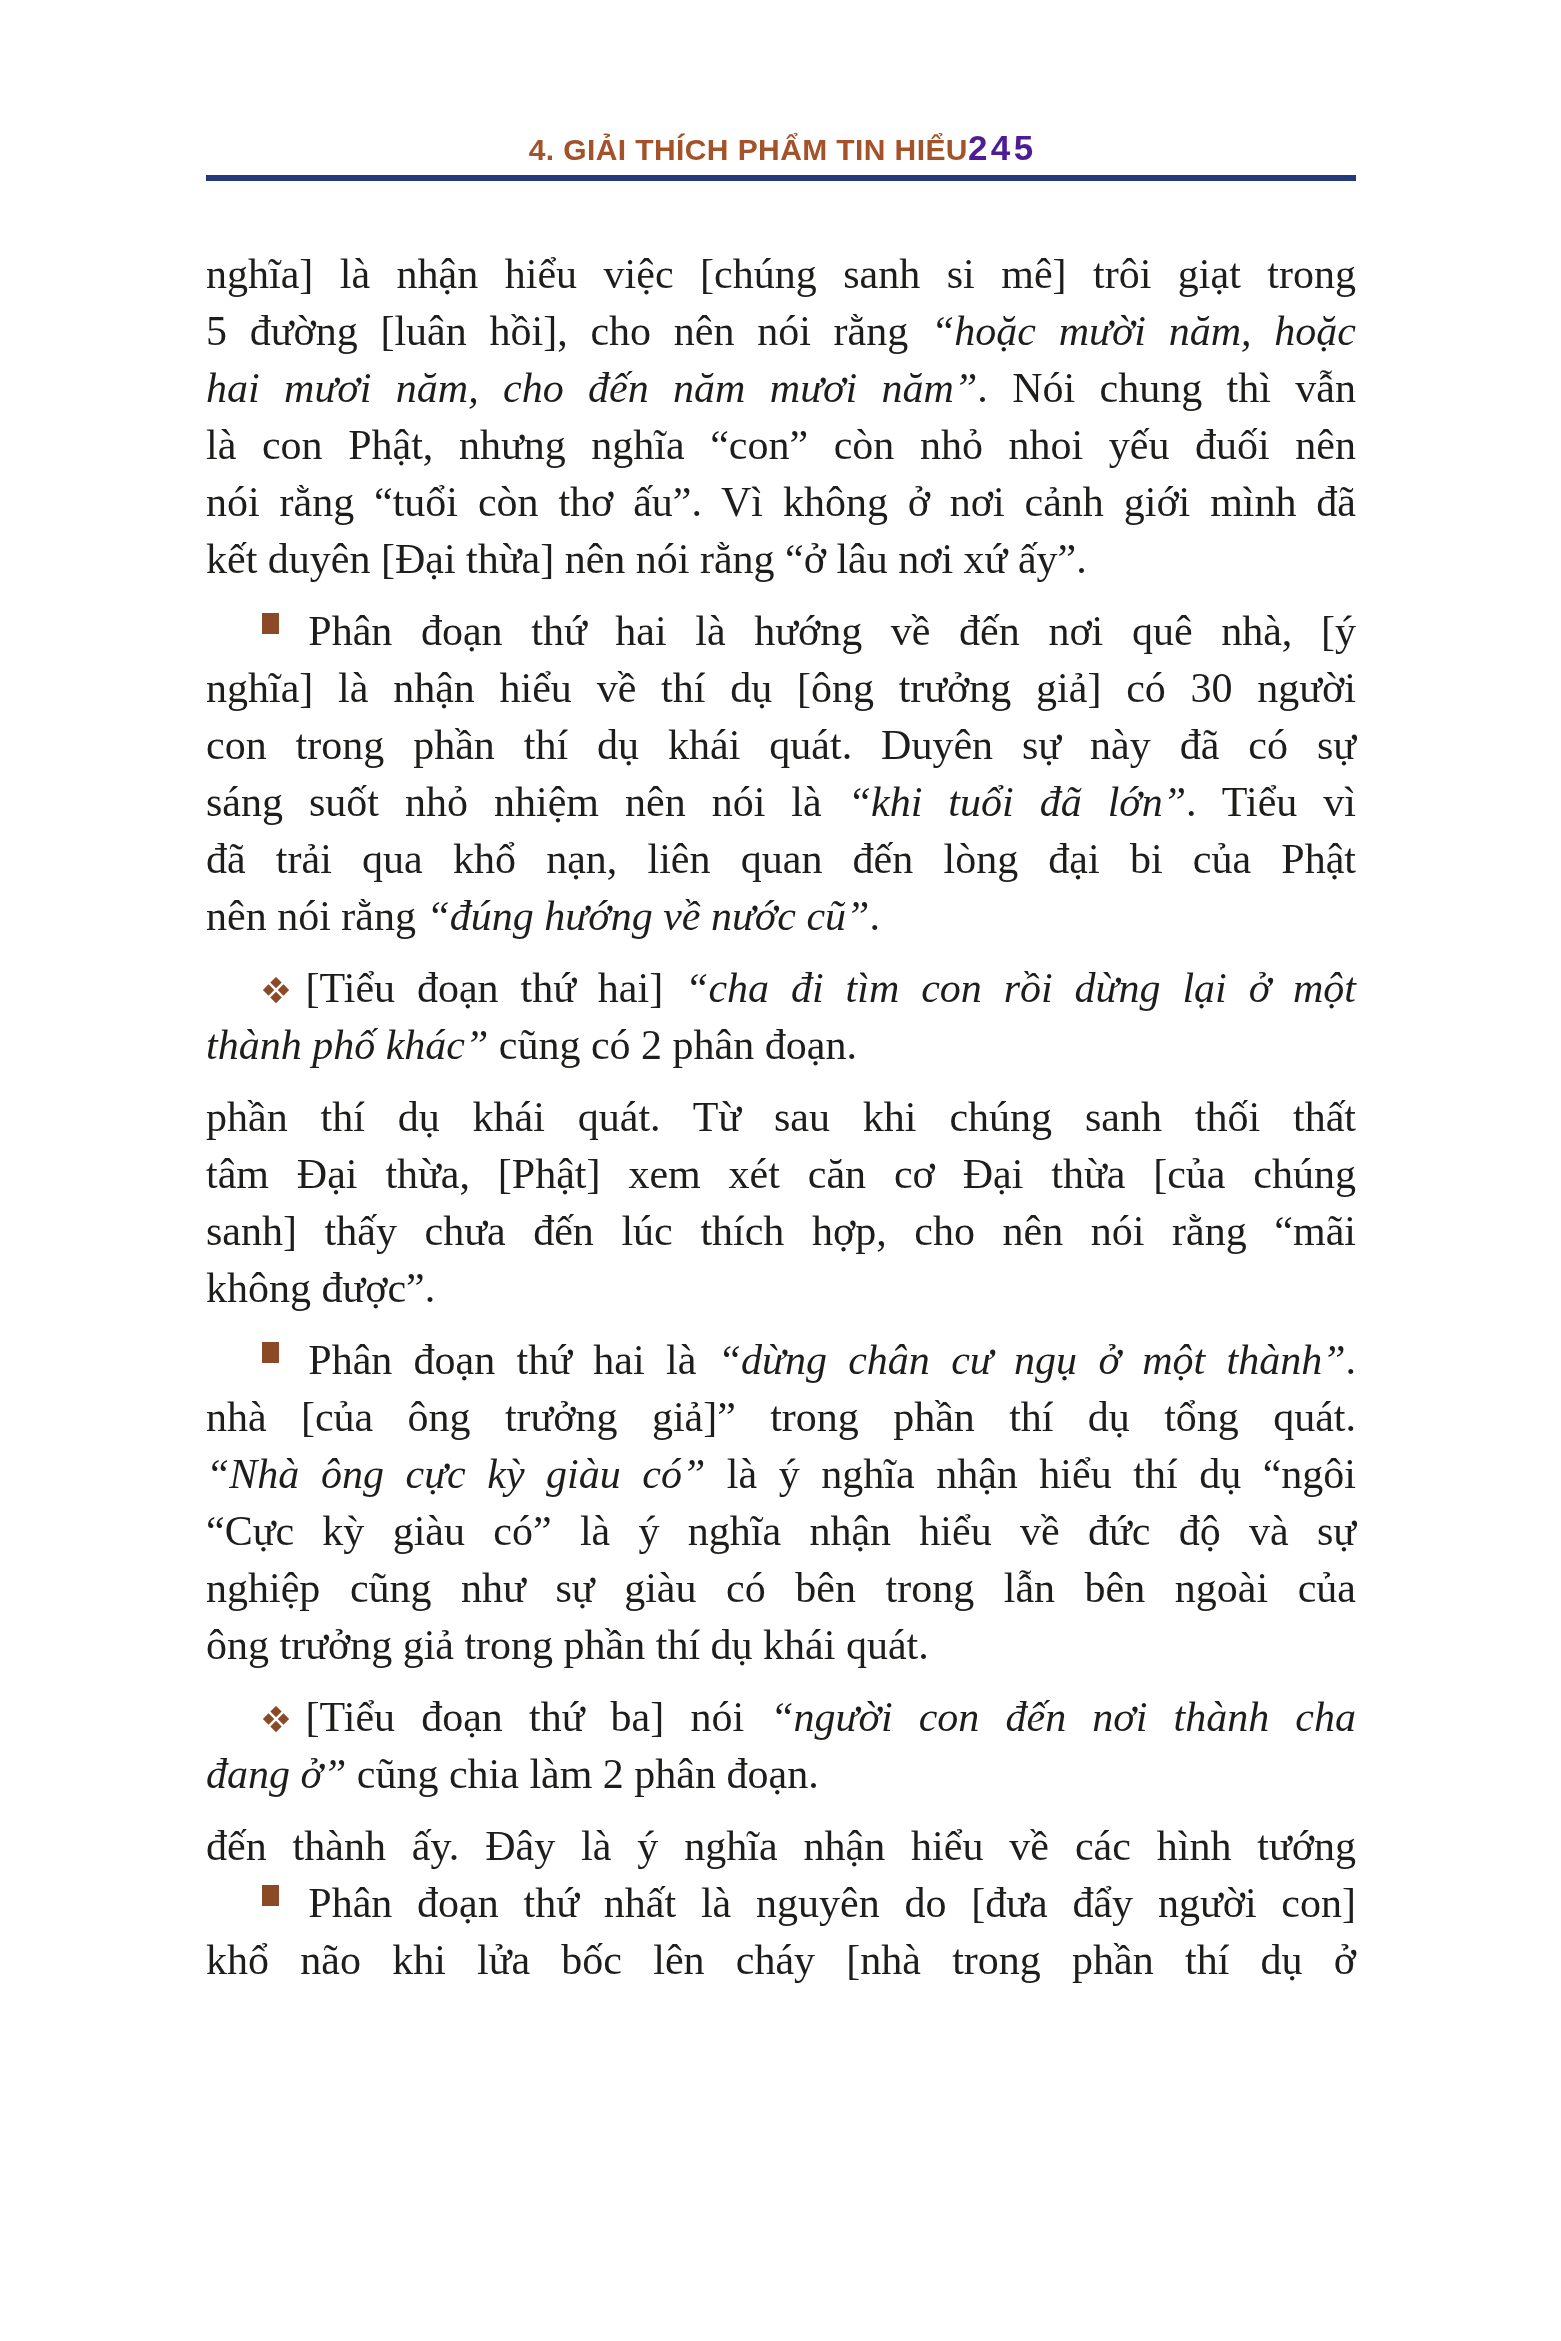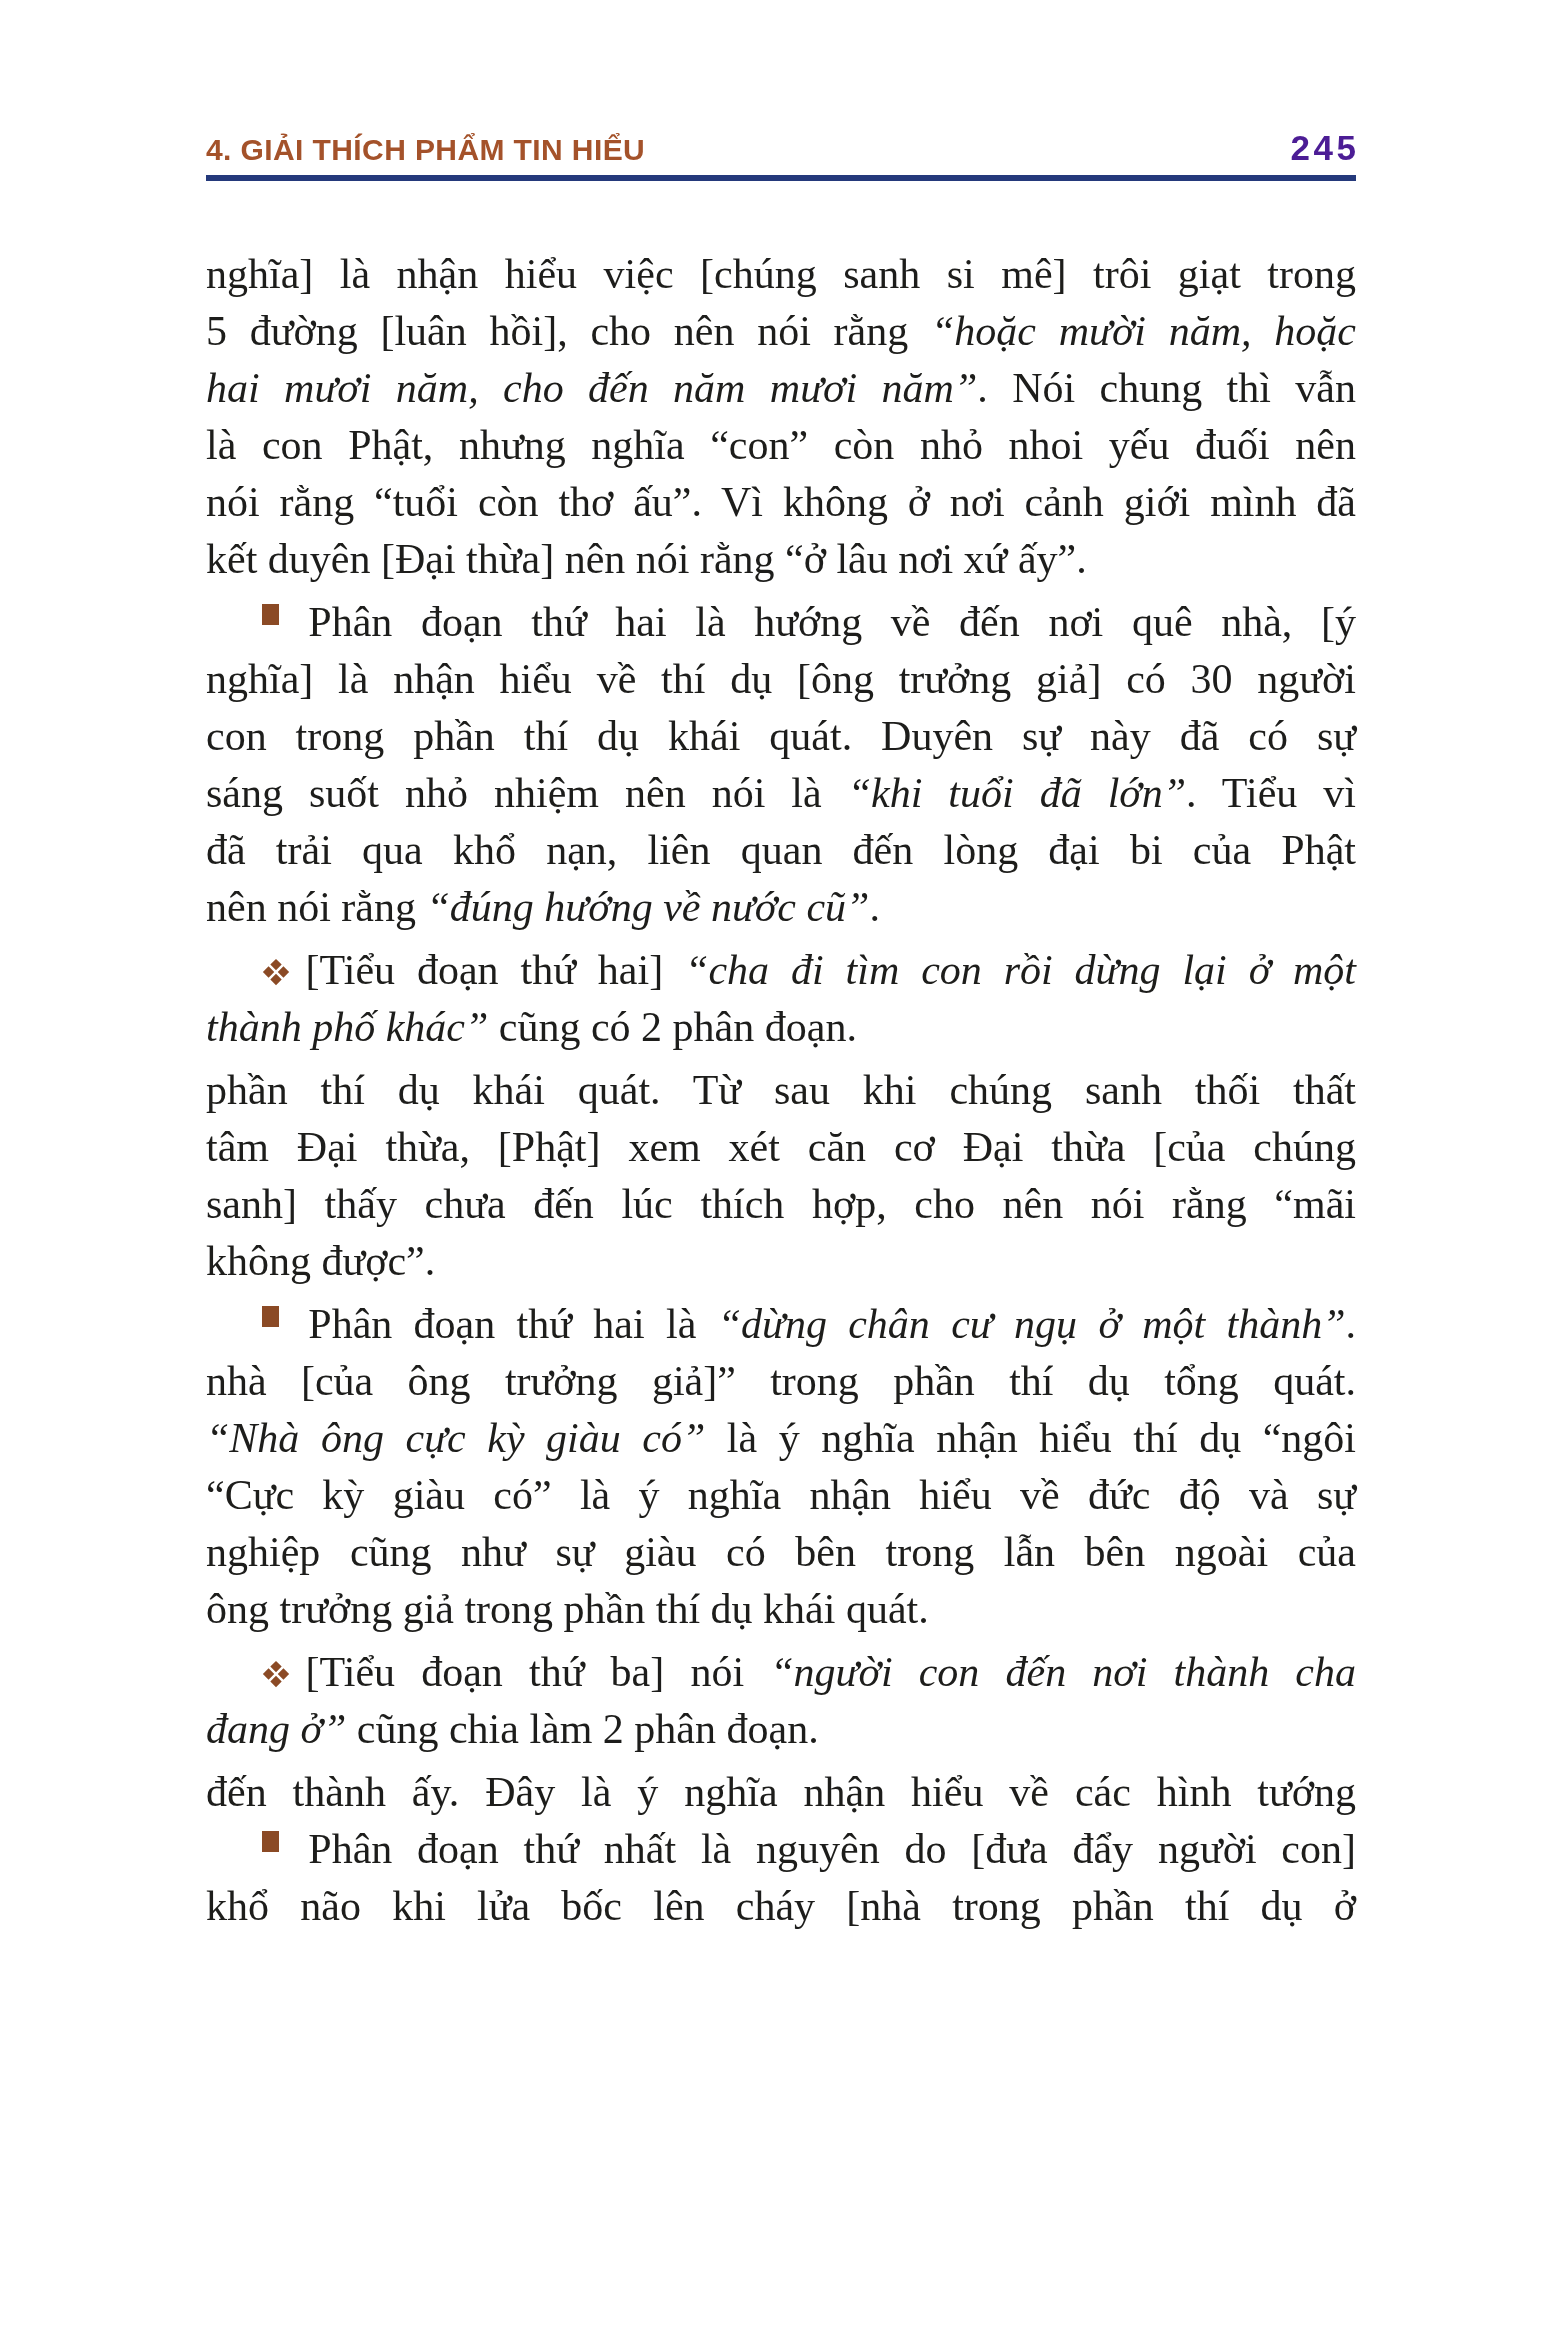--- a/index.html
+++ b/index.html
@@ -9,34 +9,34 @@
     --text:#1d1d1b;
   }
   html,body{margin:0;padding:0;background:#ffffff;}
   .page{
     width:1561px;height:2342px;background:#ffffff;position:relative;
     box-sizing:border-box;padding:130px 205px 0 206px;
     font-family:"Liberation Serif","DejaVu Serif",serif;color:var(--text);
     overflow:hidden;
   }
   .header-row{
-    display:flex;justify-content:space-between;align-items:baseline;
+    display:flex;justify-content:center;align-items:baseline;
     line-height:1;
   }
   .running-title{
     font-family:"Liberation Sans","DejaVu Sans",sans-serif;
     font-weight:bold;font-size:30px;letter-spacing:0.4px;color:var(--accent);
   }
   .page-number{
     font-family:"Liberation Sans","DejaVu Sans",sans-serif;
     font-weight:bold;font-size:35px;letter-spacing:3.5px;margin-right:-3.5px;color:#4c1d95;
   }
   .rule{height:6px;background:var(--rule);margin-top:10.4px;}
   main{margin-top:65px;font-size:42px;line-height:57px;}
-  .para + .para{margin-top:6px;}
+  .para + .para{margin-top:15px;}
   .line{text-align:justify;text-align-last:justify;text-justify:inter-word;}
   .line.last{text-align:left;text-align-last:left;}
   .line.indent{padding-left:56px;box-sizing:border-box;}
   .it{font-style:italic;}
   .rm{font-style:normal;}
   .sq{
     display:inline-block;width:17.3px;height:21px;background:var(--bullet);
     vertical-align:11.3px;margin-right:29px;
   }
   .dm{display:inline-block;margin-right:15.6px;}

